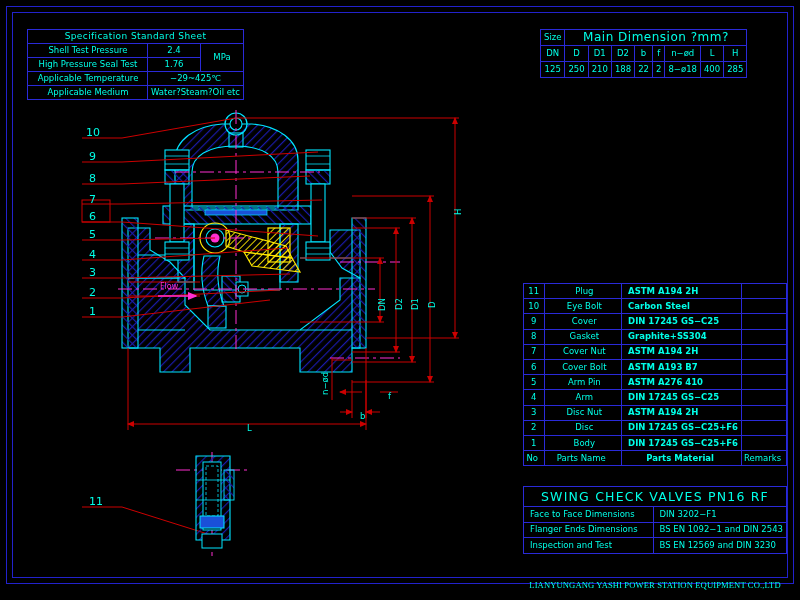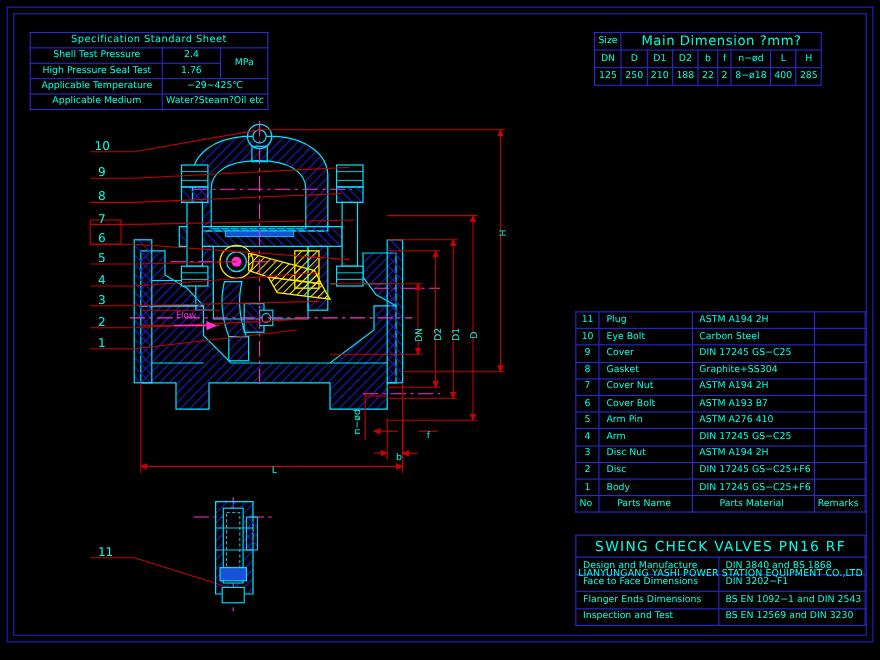--- a/index.html
+++ b/index.html
@@ -69,46 +69,47 @@
   #dim-table td.cw { width: 44px; }
   
   #parts-table {
     position: absolute;
     left: 523px; top: 283px;
     width: 264px;
     font-size: 8.5px;
   }
   #parts-table td { height: 15.2px; }
   #parts-table td.no   { width: 22px; }
-  #parts-table td.pname{ width: 90px; text-align: left; padding-left: 6px; }
-  #parts-table td.pmat { width: 105px; text-align: left; padding-left: 6px; }
+  #parts-table td.pname{ width: 90px; text-align: center; padding-left: 6px; }
+  #parts-table td.pmat { width: 105px; text-align: left; padding-left: 6px; font-weight: bold; }
   #parts-table td.prem { width: 47px; }
   #parts-table tr.headrow td { text-align: center; padding-left: 0; }
   
   #title-block {
     position: absolute;
     left: 523px; top: 486px;
     width: 264px;
     font-size: 8.5px;
   }
   #title-block td { height: 15.5px; }
   #title-block .bigtitle {
     font-size: 12.5px; letter-spacing: 1.2px; height: 20px;
   }
   #title-block td.k { width: 150px; text-align: left; padding-left: 6px; }
   #title-block td.v { width: 114px; text-align: left; padding-left: 5px; }
   #company {
     position: absolute;
-    left: 519px; top: 517px;
+    left: 519px; top: 580px;
     width: 272px;
     text-align: center;
     color: #00ffe8;
     font-size: 8.6px;
     letter-spacing: .1px;
     white-space: nowrap;
+    font-family: Liberation Serif, serif;
   }
   
   #drawing { position: absolute; left: 0; top: 0; width: 800px; height: 600px; }
   
   .callout {
     position: absolute;
     color: #00ffe8;
     font-size: 11px;
     font-family: "DejaVu Sans", sans-serif;
   }
@@ -458,24 +459,20 @@
           <td class="pmat">Parts Material</td>
           <td class="prem">Remarks</td>
         </tr>
       </tbody>
   </table>
 
   <table class="cad" id="title-block">
     <tbody>
       <tr>
         <td class="bigtitle" colspan="2">SWING CHECK VALVES PN16 RF</td>
-      </tr>
-      <tr>
-        <td class="k">Design and Manufacture</td>
-        <td class="v">DIN 3840 and BS 1868</td>
       </tr>
       <tr>
         <td class="k">Face to Face Dimensions</td>
         <td class="v">DIN 3202−F1</td>
       </tr>
       <tr>
         <td class="k">Flanger Ends Dimensions</td>
         <td class="v">BS EN 1092−1 and DIN 2543</td>
       </tr>
       <tr>

